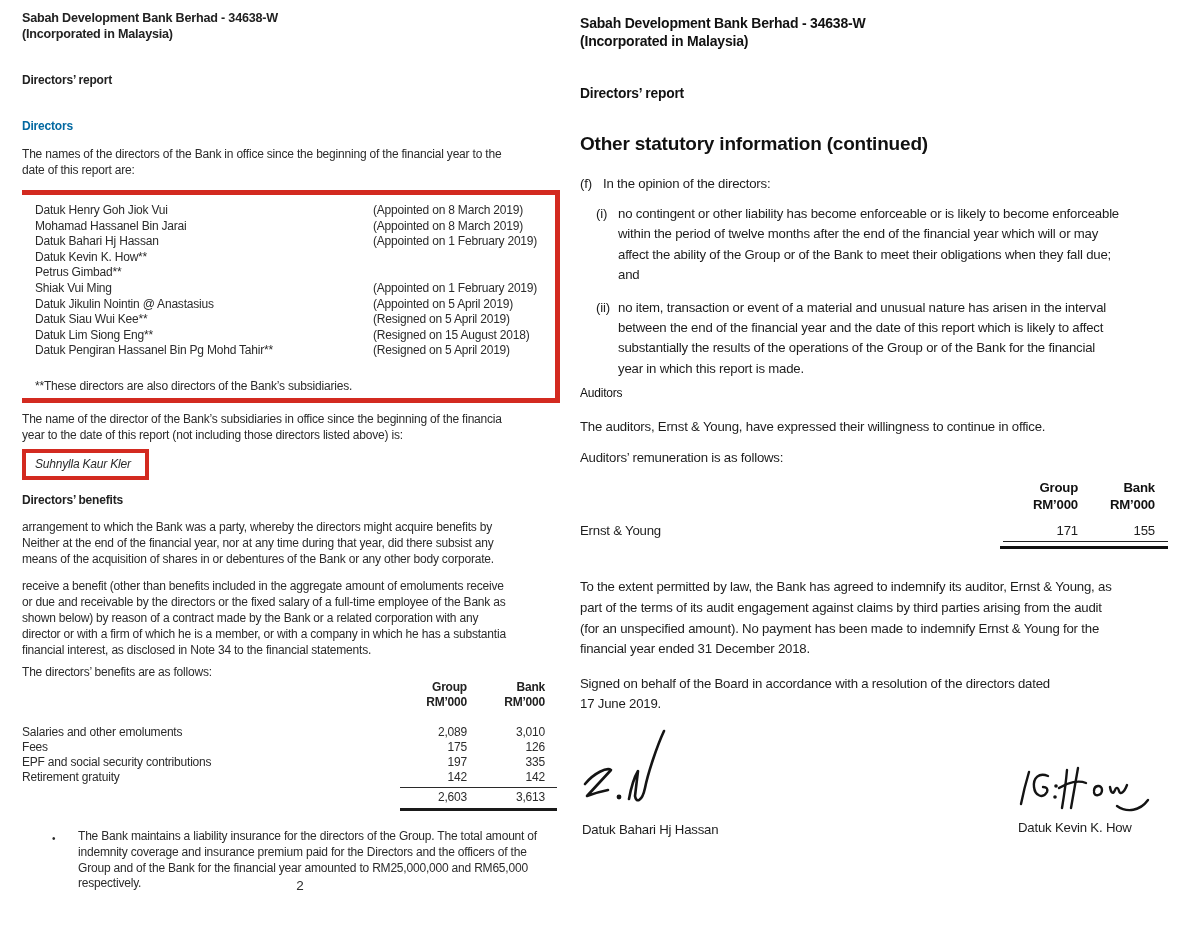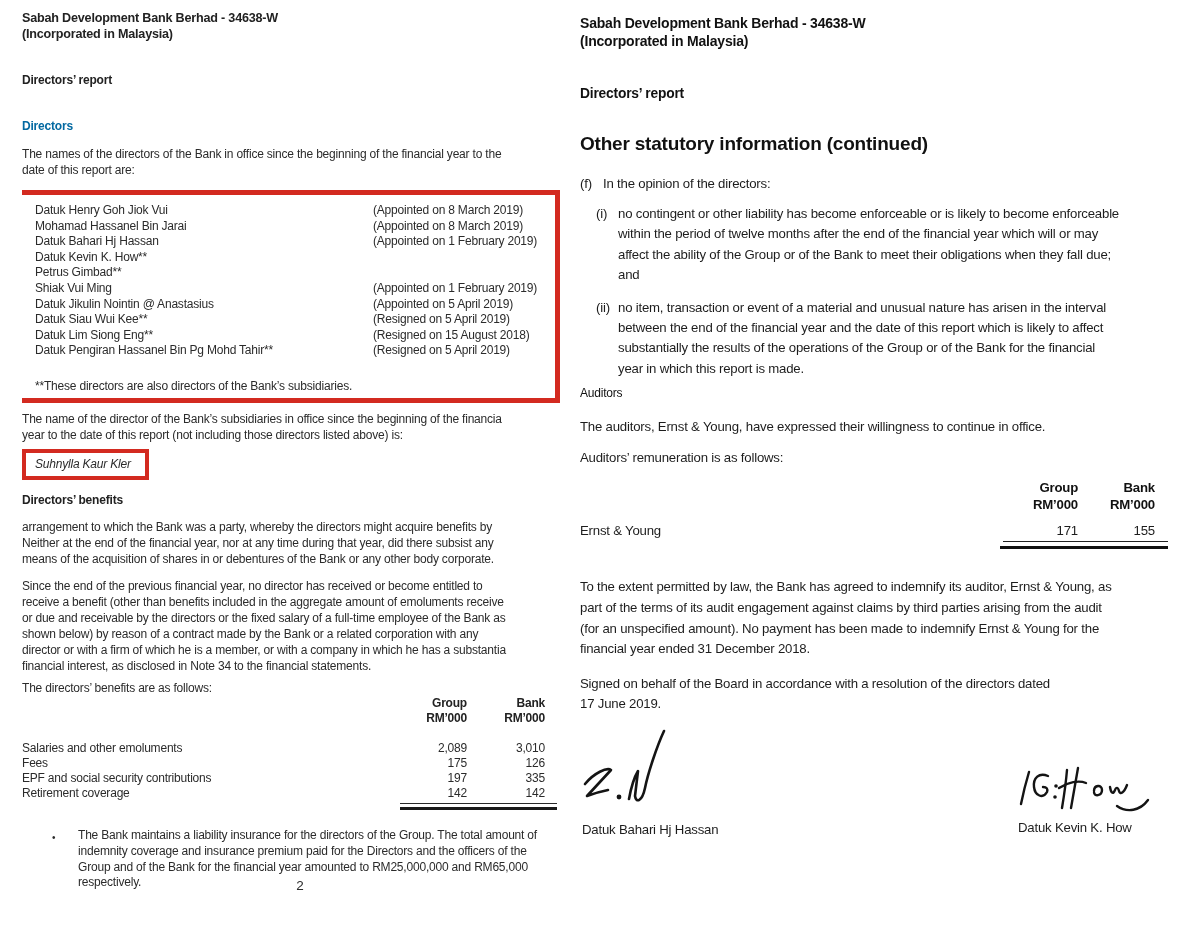--- a/index.html
+++ b/index.html
@@ -151,21 +151,20 @@
 
   <div class="lp-benefits-h line">Directors’ benefits</div>
 
   <div class="lp-para2">
     <div class="line">arrangement to which the Bank was a party, whereby the directors might acquire benefits by</div>
     <div class="line">Neither at the end of the financial year, nor at any time during that year, did there subsist any</div>
     <div class="line">means of the acquisition of shares in or debentures of the Bank or any other body corporate.</div>
   </div>
 
   <div class="lp-para2">
-    <div class="line">Since the end of the previous financial year, no director has received or become entitled to</div>
     <div class="line">receive a benefit (other than benefits included in the aggregate amount of emoluments receive</div>
     <div class="line">or due and receivable by the directors or the fixed salary of a full-time employee of the Bank as</div>
     <div class="line">shown below) by reason of a contract made by the Bank or a related corporation with any</div>
     <div class="line">director or with a firm of which he is a member, or with a company in which he has a substantia</div>
     <div class="line">financial interest, as disclosed in Note 34 to the financial statements.</div>
   </div>
 
   <div class="lp-follows line">The directors’ benefits are as follows:</div>
 
   <div class="ltable">
@@ -196,26 +195,32 @@
         <div class="tcell">126</div>
         <div class="ttail"></div>
       </div>
       <div class="trow">
         <div class="tlabel">EPF and social security contributions</div>
         <div class="tcell">197</div>
         <div class="tcell">335</div>
         <div class="ttail"></div>
       </div>
       <div class="trow">
-        <div class="tlabel">Retirement coverage</div>
+        <div class="tlabel">Retirement gratuity</div>
         <div class="tcell">142</div>
         <div class="tcell">142</div>
         <div class="ttail"></div>
       </div>
       <div class="rule-thin"></div>
+      <div class="trow total">
+        <div class="tlabel"></div>
+        <div class="tcell">2,603</div>
+        <div class="tcell">3,613</div>
+        <div class="ttail"></div>
+      </div>
       <div class="rule-thick"></div>
     </div>
   </div>
 
   <div class="bullet">
     <div class="bullet-marker">•</div>
     <div class="bullet-body">
       <div class="line">The Bank maintains a liability insurance for the directors of the Group. The total amount of</div>
       <div class="line">indemnity coverage and insurance premium paid for the Directors and the officers of the</div>
       <div class="line">Group and of the Bank for the financial year amounted to RM25,000,000 and RM65,000</div>

